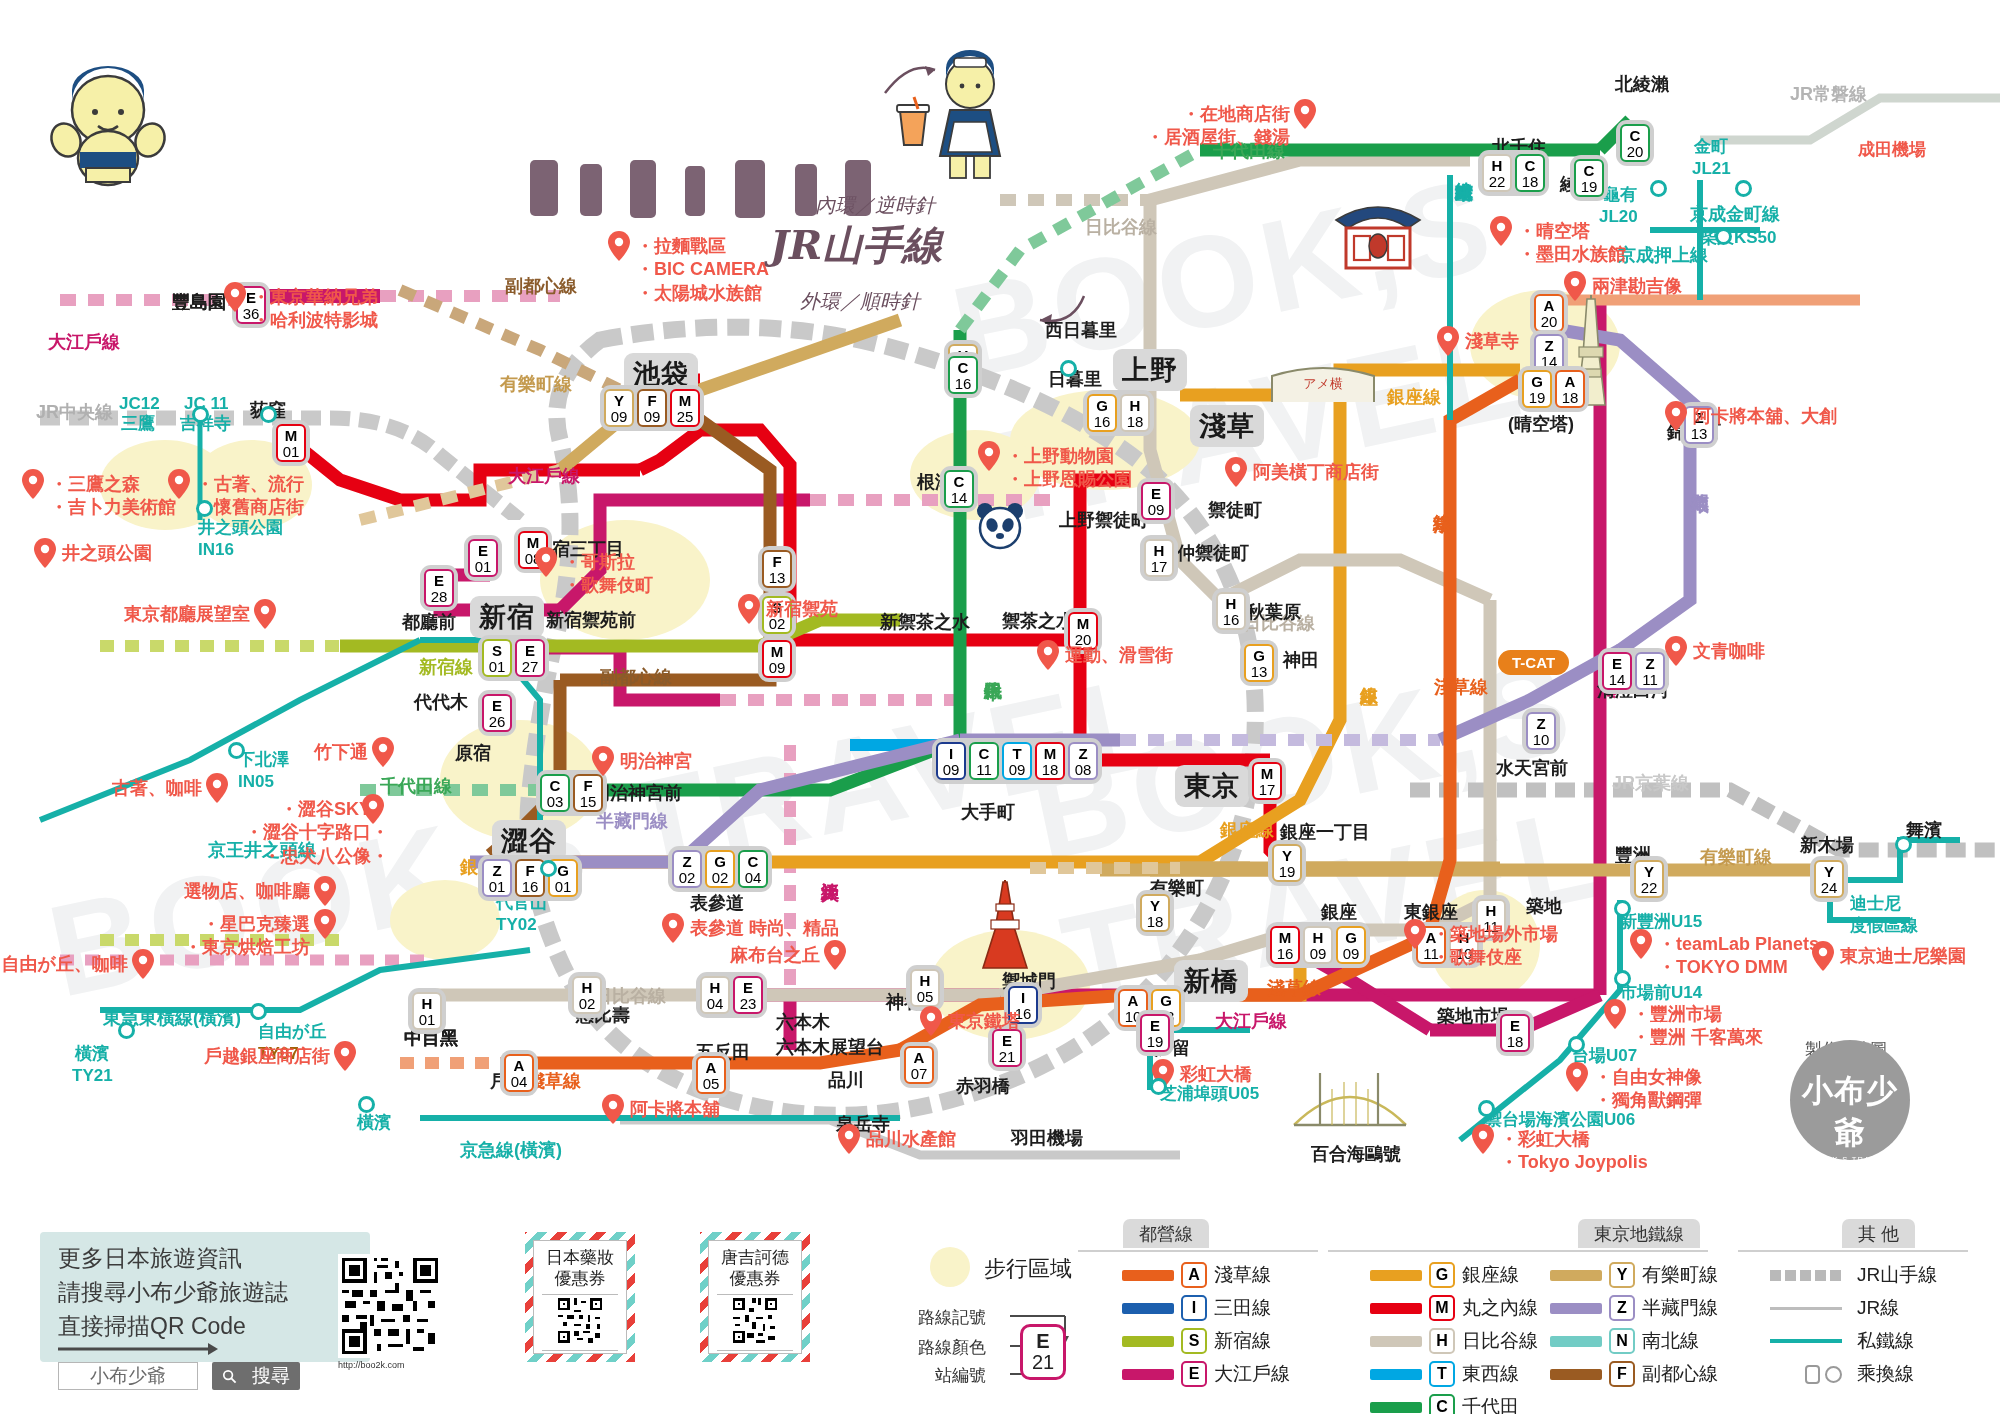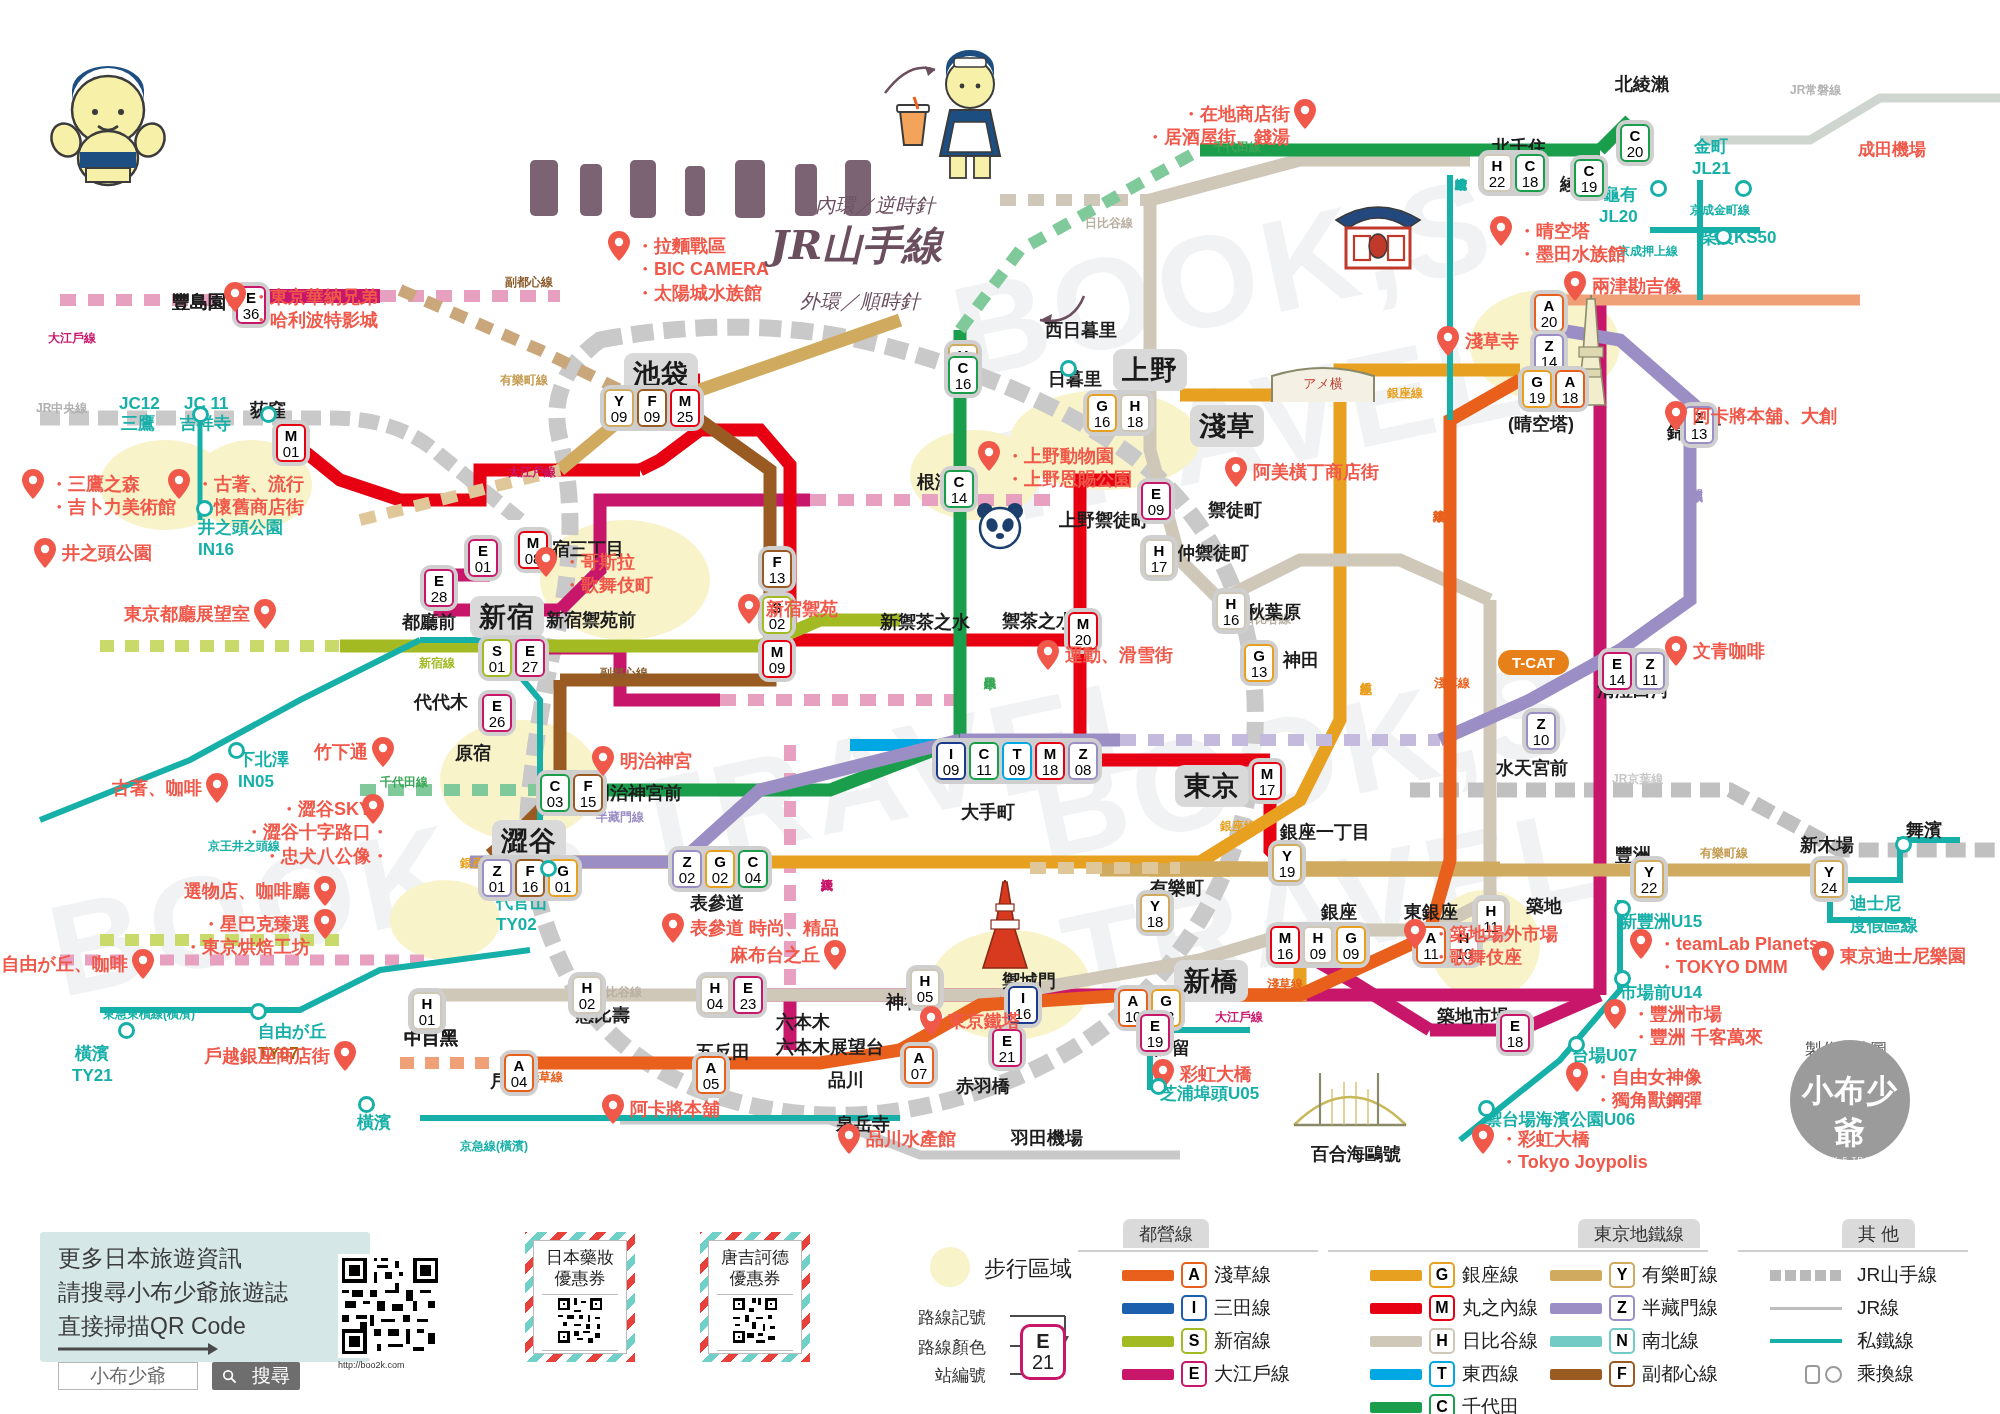--- a/index.html
+++ b/index.html
@@ -44,21 +44,21 @@
          white-space:nowrap; line-height:1.3; }
   .poi.lft { text-align:right; }
 
   
   .circ { position:absolute; width:17px; height:17px; border:3.5px solid #16b0a8;
           border-radius:50%; background:#fff; }
   .privlbl { position:absolute; color:#16b0a8; font-size:17px; font-weight:bold;
              white-space:nowrap; line-height:1.15; }
 
   
-  .lnlbl { position:absolute; font-size:12px; font-weight:bold; white-space:nowrap; }
+  .lnlbl { position:absolute; font-size:18px; font-weight:bold; white-space:nowrap; }
   .lnlbl.vert { writing-mode:vertical-rl; }
 
   
   .blob { position:absolute; background:#f9f3c9; border-radius:50%; }
 
   
   .legend-wrap { position:absolute; left:0; bottom:0; width:2000px; height:200px; }
   .legcol { position:absolute; }
   .legtitle { position:absolute; background:#dadada; border-radius:7px 7px 0 0;
               font-size:18px; padding:3px 16px 2px; color:#333; }

